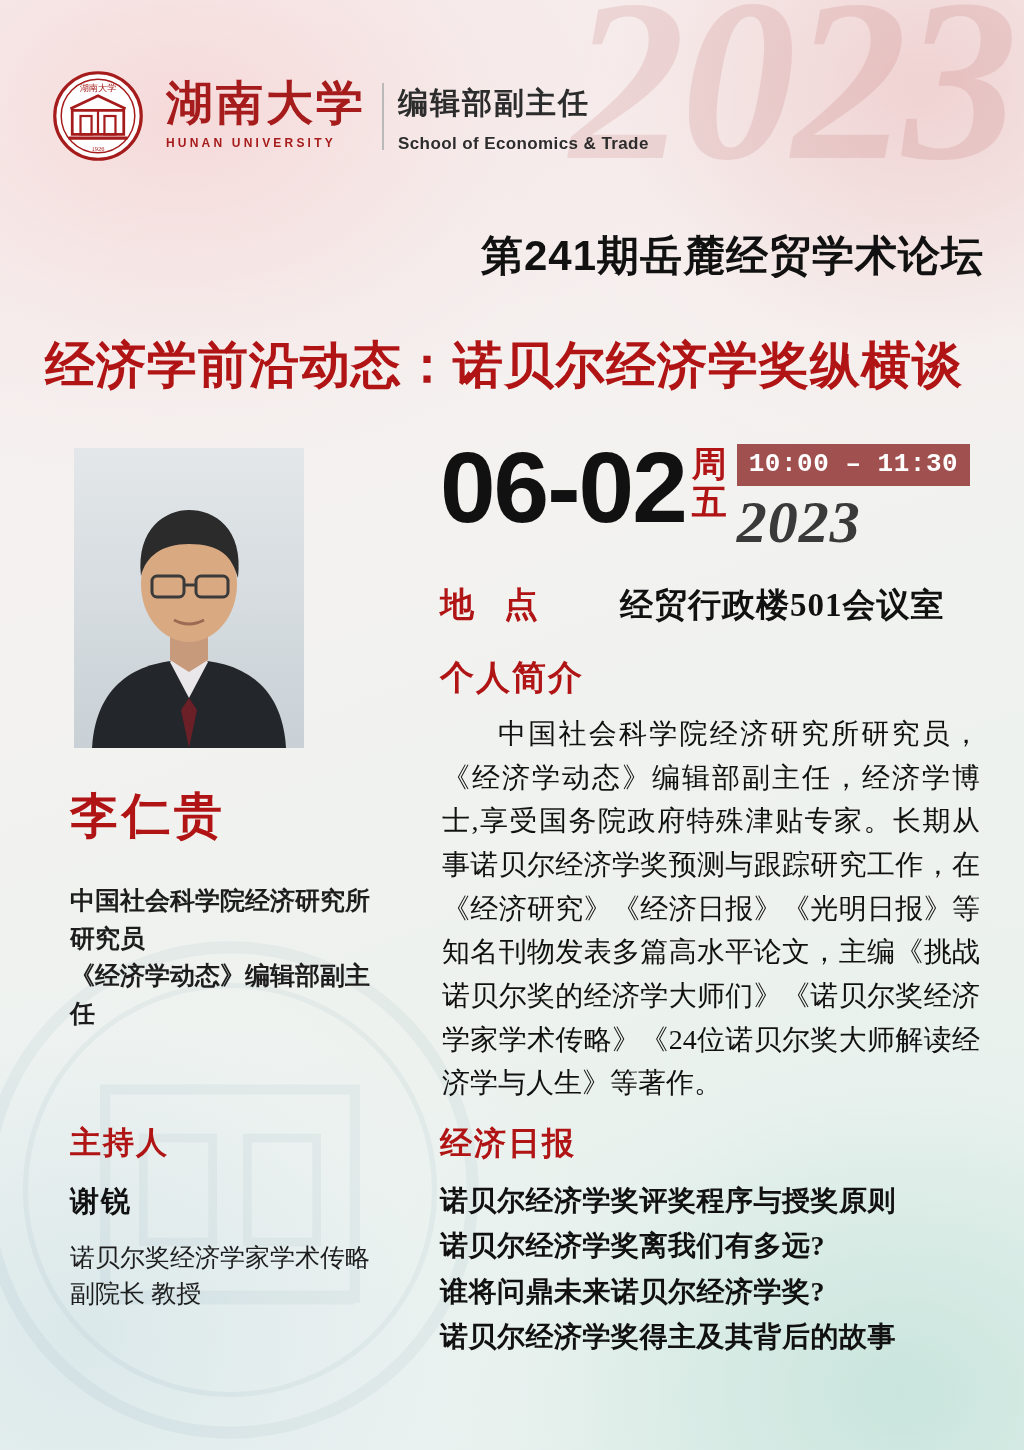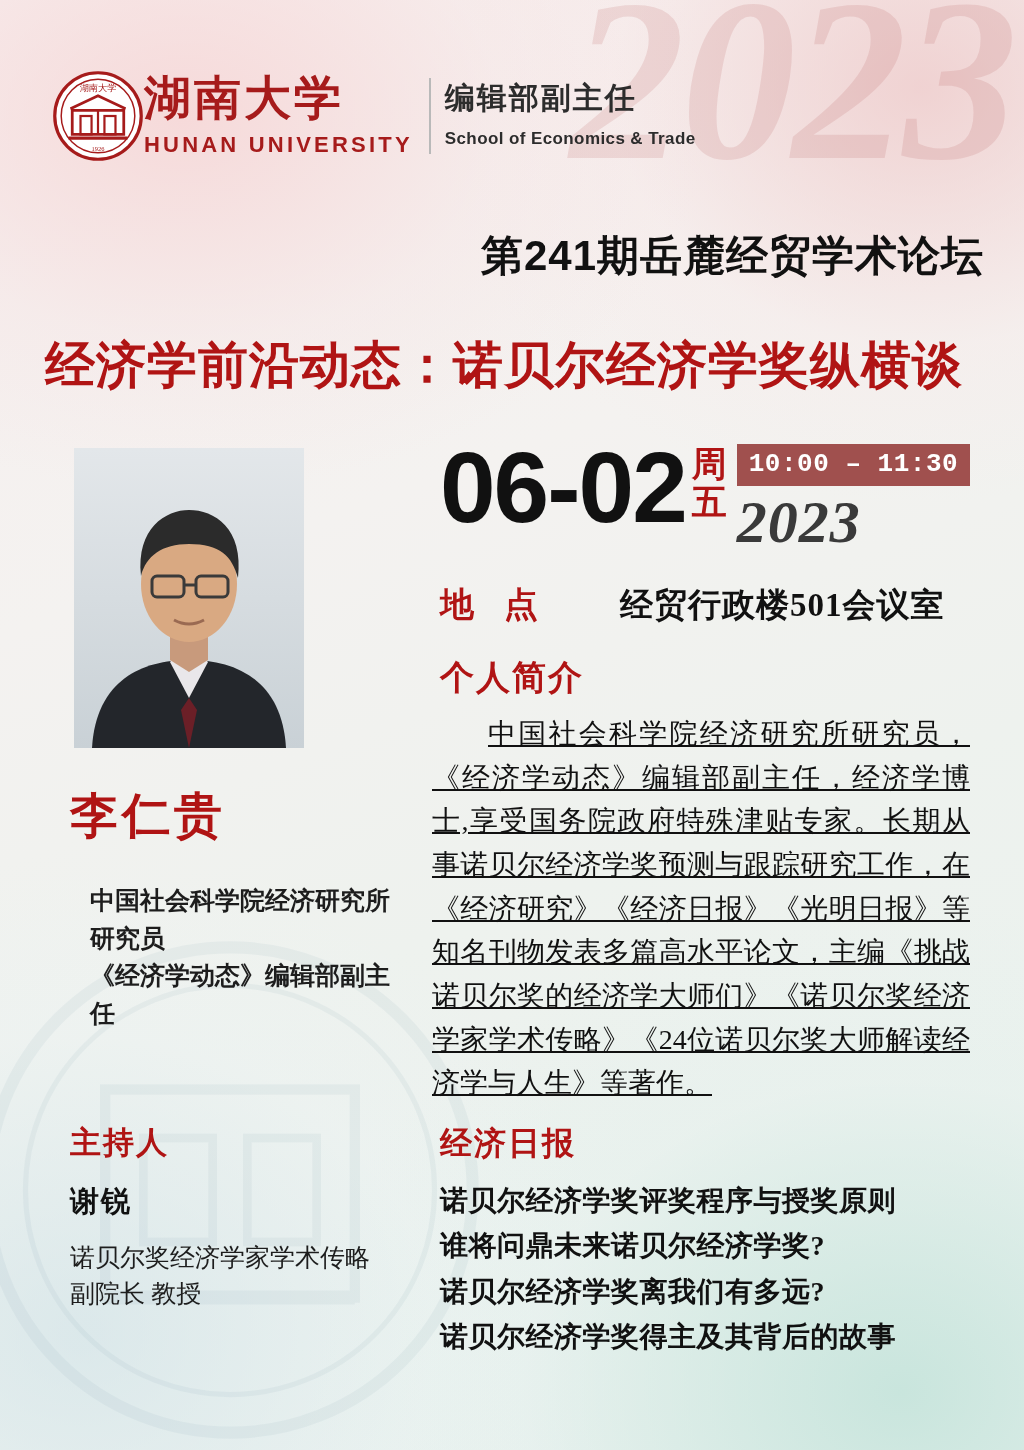--- a/index.html
+++ b/index.html
@@ -49,42 +49,42 @@
   }
   .wm-seal svg { width: 100%; height: 100%; }
 
   
   .header {
     position: absolute;
     top: 70px;
     left: 52px;
     display: flex;
     align-items: center;
-    gap: 0;
+    gap: 22px;
   }
   .logo-mark {
     width: 92px;
     height: 92px;
     flex: 0 0 auto;
   }
   .logo-mark svg { width: 92px; height: 92px; display: block; }
   .logo-text { display: flex; align-items: flex-start; }
   .logo-cn-block { display: flex; flex-direction: column; }
   .uni-cn {
     font-family: "Liberation Serif", serif;
     font-weight: bold;
     font-size: 47px;
     color: #a61b1b;
     letter-spacing: 3px;
     line-height: 1.05;
   }
   .uni-en {
     font-family: "Liberation Sans", sans-serif;
     font-weight: bold;
-    font-size: 22px;
+    font-size: 12px;
     color: #a61b1b;
     letter-spacing: 3.2px;
     margin-top: 8px;
   }
   .divider-v {
     width: 2px;
     align-self: stretch;
     background: #b9b9b9;
     margin: 4px 14px 4px 16px;
   }
@@ -270,30 +270,29 @@
     left: 440px;
     top: 655px;
     font-family: "Liberation Sans", sans-serif;
     font-weight: bold;
     font-size: 34px;
     color: #b01414;
     letter-spacing: 2px;
   }
   .bio-text {
     position: absolute;
-    left: 432px;
+    left: 442px;
     top: 712px;
     width: 538px;
     font-family: "Liberation Serif", serif;
     font-size: 28px;
     line-height: 1.56;
     color: #111;
     text-align: justify;
     text-indent: 2em;
-    text-decoration: underline;
   }
   .abstract-label {
     position: absolute;
     left: 440px;
     top: 1122px;
     font-family: "Liberation Sans", sans-serif;
     font-weight: bold;
     font-size: 32px;
     color: #b01414;
     letter-spacing: 2px;
@@ -390,21 +389,21 @@
 
       <rect x="78" y="128" width="32" height="21" rx="5" fill="none" stroke="#3a3a3a" stroke-width="3"></rect>
       <rect x="122" y="128" width="32" height="21" rx="5" fill="none" stroke="#3a3a3a" stroke-width="3"></rect>
       <line x1="110" y1="137" x2="122" y2="137" stroke="#3a3a3a" stroke-width="3"></line>
 
       <path d="M100 172 Q115 180 130 172" fill="none" stroke="#9a6a52" stroke-width="3"></path>
     </svg>
   </div>
 
   <div class="speaker-name">李仁贵</div>
-  <div class="speaker-affil" style="white-space: pre-line; margin-left: 20px;">中国社会科学院经济研究所  研究员
+  <div class="speaker-affil" style="white-space: pre-line;">中国社会科学院经济研究所  研究员
 《经济学动态》编辑部副主任</div>
 
   <div class="host-label">主持人</div>
   <div class="host-name">谢锐</div>
   <div class="host-affil" style="white-space: pre-line;">诺贝尔奖经济学家学术传略
 副院长 教授</div>
 
   <div class="date-row">
     <div class="date-md">06-02</div>
     <div class="weekday">
@@ -421,18 +420,18 @@
     <div class="place-label">地点</div>
     <div class="place-value">经贸行政楼501会议室</div>
   </div>
 
   <div class="bio-label">个人简介</div>
   <div class="bio-text">中国社会科学院经济研究所研究员，《经济学动态》编辑部副主任，经济学博士,享受国务院政府特殊津贴专家。长期从事诺贝尔经济学奖预测与跟踪研究工作，在《经济研究》《经济日报》《光明日报》等知名刊物发表多篇高水平论文，主编《挑战诺贝尔奖的经济学大师们》《诺贝尔奖经济学家学术传略》《24位诺贝尔奖大师解读经济学与人生》等著作。</div>
 
   <div class="abstract-label">经济日报</div>
   <ul class="abstract-list">
     <li>诺贝尔经济学奖评奖程序与授奖原则</li>
+    <li>诺贝尔经济学奖离我们有多远?</li>
     <li>谁将问鼎未来诺贝尔经济学奖?</li>
-    <li>诺贝尔经济学奖离我们有多远?</li>
     <li>诺贝尔经济学奖得主及其背后的故事</li>
   </ul>
 
 </div>
 
 </body></html>

